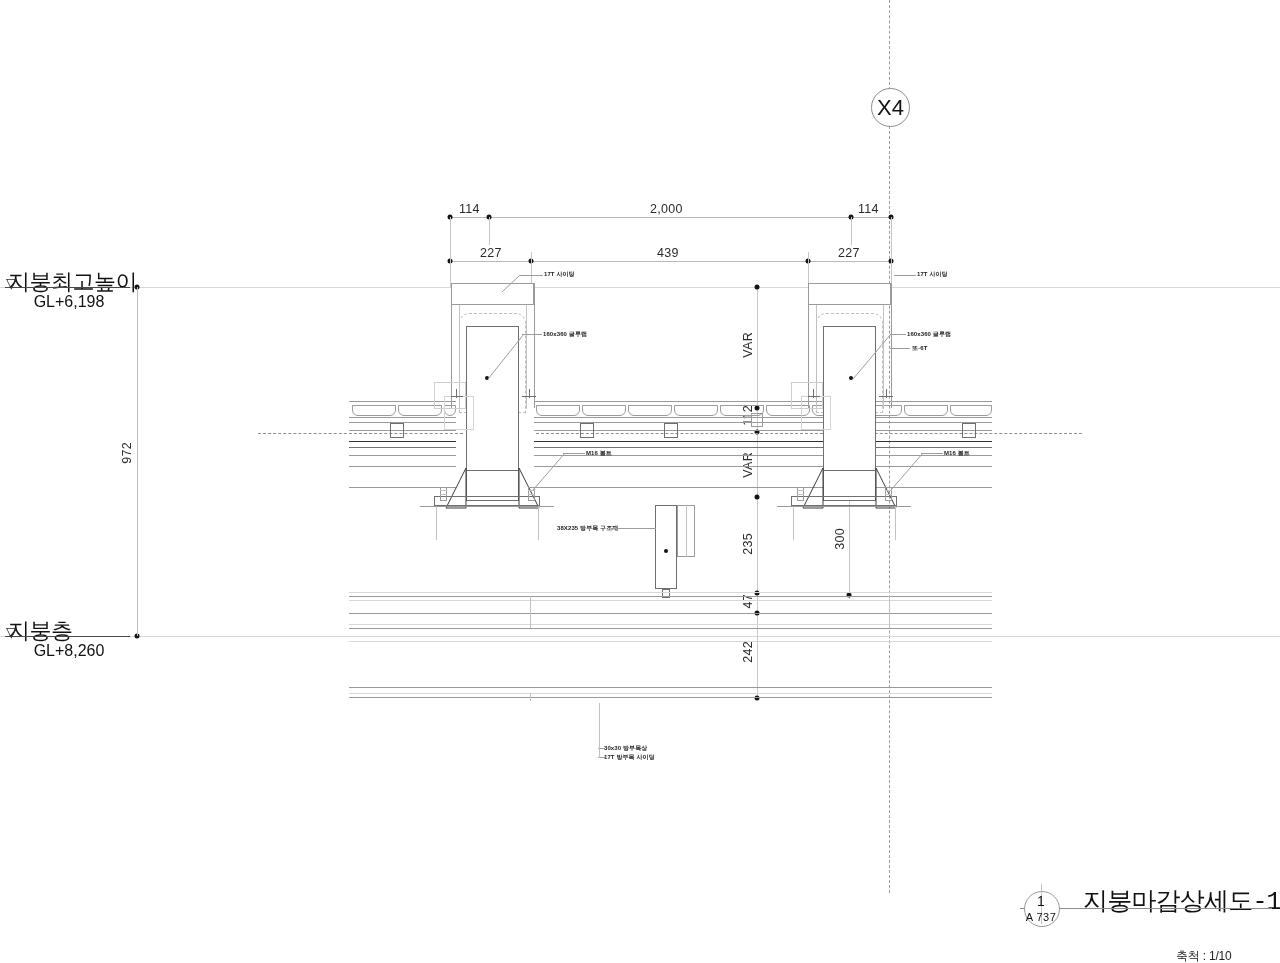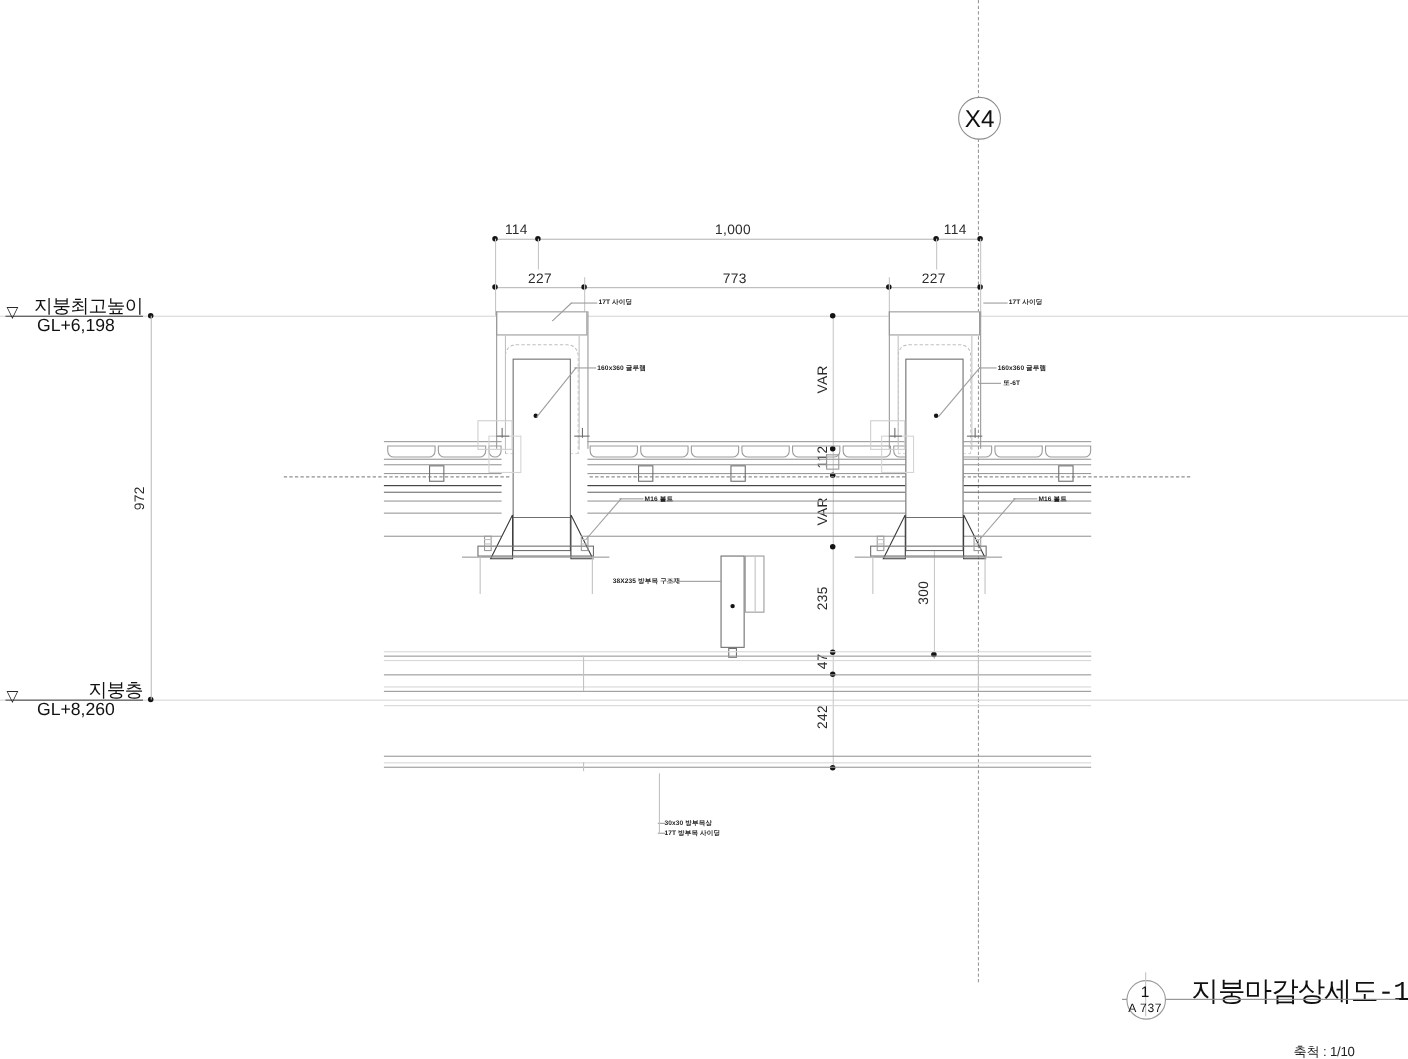--- a/index.html
+++ b/index.html
@@ -26,22 +26,22 @@
   .dimdot{position:absolute;width:5px;height:5px;border-radius:50%;
           background:#141414;transform:translate(-50%,-50%);}
   .dimtxt{position:absolute;font-size:12.5px;color:#2b2b2b;white-space:nowrap;
           letter-spacing:.3px;}
   .dimtxt.v{writing-mode:vertical-rl;transform:rotate(180deg);border:0;width:auto;}
   .dimline{position:absolute;height:0;border-top:1px solid #b9b9b9;}
   .extline{position:absolute;width:0;border-left:1px solid #c6c6c6;}
 
   
   .lvl{position:absolute;white-space:nowrap;}
-  .lvl .name{font-size:17px;letter-spacing:-.5px;color:#111;display:block;
-             text-align:right;line-height:1.05;}
+  .lvl .name{font-size:22px;letter-spacing:-.5px;color:#111;display:block;
+             text-align:left;line-height:1.05;}
   .lvl .elev{font-size:16px;letter-spacing:0px;color:#111;display:block;
              text-align:center;line-height:1.1;}
   .tri{position:absolute;width:0;height:0;border-left:7px solid transparent;
        border-right:7px solid transparent;border-top:9px solid #2a2a2a;}
   .tri.hollow{border:0;width:13px;height:9px;}
   .tri.hollow:after{content:"▽";position:absolute;left:0;top:-11px;
        font-size:14px;color:#2a2a2a;line-height:1;}
 
   
   .note{position:absolute;font-size:6px;color:#222;white-space:nowrap;
@@ -97,30 +97,30 @@
 
   <div class="extline" style="left:137px;top:287px;height:349px;border-left-color:#bdbdbd;"></div>
   <div class="dimtxt v" style="left:120px;top:442px;">972</div>
 
   <div class="dimline" style="left:449px;top:217px;width:443px;"></div>
   <div class="dimdot" style="left:450px;top:217px;"></div>
   <div class="dimdot" style="left:489px;top:217px;"></div>
   <div class="dimdot" style="left:851px;top:217px;"></div>
   <div class="dimdot" style="left:891px;top:217px;"></div>
   <div class="dimtxt" style="left:459px;top:202px;">114</div>
-  <div class="dimtxt" style="left:650px;top:202px;">1,000</div>
+  <div class="dimtxt" style="left:650px;top:202px;">2,000</div>
   <div class="dimtxt" style="left:858px;top:202px;">114</div>
 
   <div class="dimline" style="left:449px;top:261px;width:443px;"></div>
   <div class="dimdot" style="left:450px;top:261px;"></div>
   <div class="dimdot" style="left:531px;top:261px;"></div>
   <div class="dimdot" style="left:808px;top:261px;"></div>
   <div class="dimdot" style="left:891px;top:261px;"></div>
   <div class="dimtxt" style="left:480px;top:246px;">227</div>
-  <div class="dimtxt" style="left:657px;top:246px;">773</div>
+  <div class="dimtxt" style="left:657px;top:246px;">439</div>
   <div class="dimtxt" style="left:838px;top:246px;">227</div>
 
   <div class="extline" style="left:450px;top:217px;height:70px;"></div>
   <div class="extline" style="left:489px;top:217px;height:28px;"></div>
   <div class="extline" style="left:531px;top:252px;height:35px;"></div>
   <div class="extline" style="left:808px;top:252px;height:35px;"></div>
   <div class="extline" style="left:851px;top:217px;height:28px;"></div>
   <div class="extline" style="left:891px;top:217px;height:70px;"></div>
 
   <div class="extline" style="left:757px;top:287px;height:412px;border-left-color:#c9c9c9;"></div>

